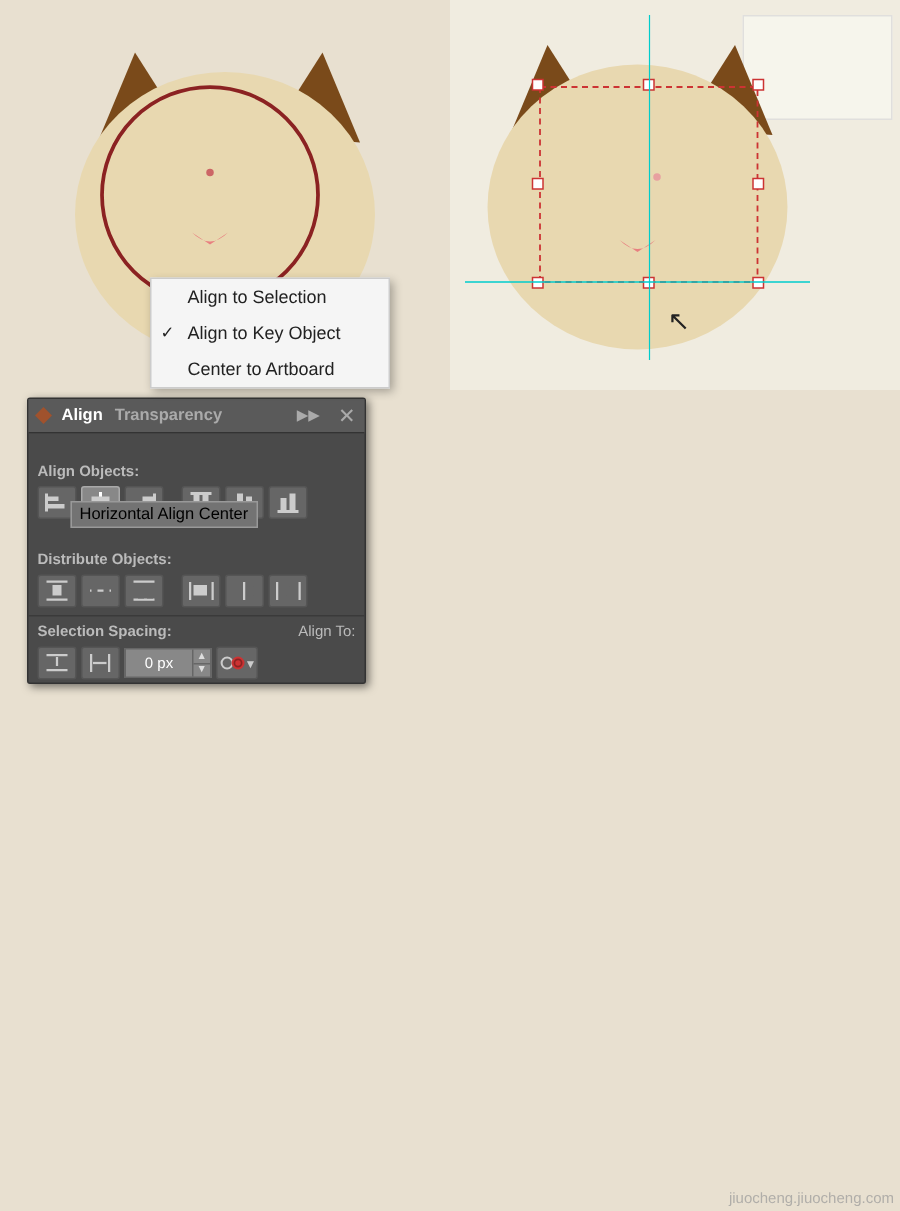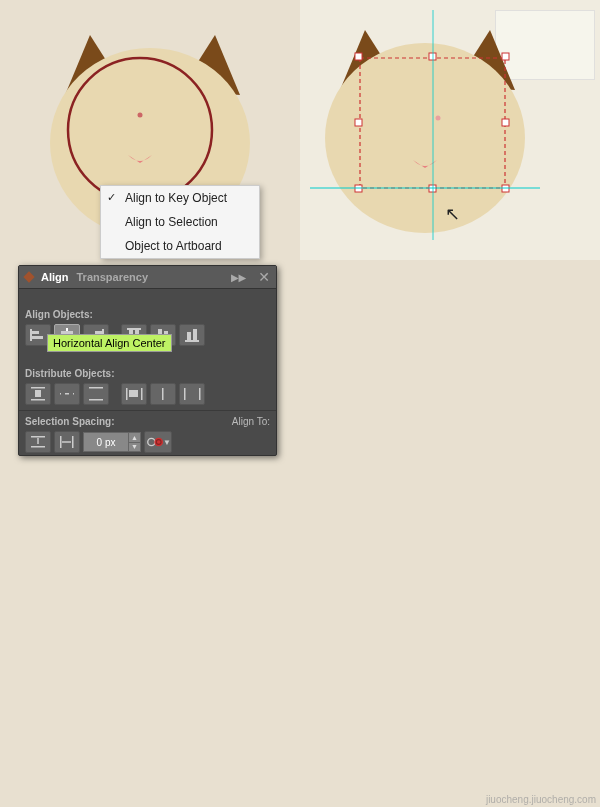--- a/index.html
+++ b/index.html
@@ -35,21 +35,21 @@
       justify-content: center;
       background: #f0ece0;
       position: relative;
     }
 
     
     .align-panel {
       position: absolute;
       left: 18px;
       top: 265px;
-      width: 259px;
+      width: 226px;
       background: #4a4a4a;
       border: 1px solid #333;
       border-radius: 2px;
       font-size: 11px;
       color: #ddd;
       z-index: 100;
       box-shadow: 2px 2px 6px rgba(0,0,0,0.5);
     }
     .panel-title-bar {
       background: #5a5a5a;
@@ -100,21 +100,21 @@
       position: relative;
     }
     .panel-btn.active-btn {
       background: #888;
       border: 1px solid #aaa;
     }
     .tooltip-box {
       position: absolute;
       left: 28px;
       top: 68px;
-      background: #bef264;
+      background: #737373;
       border: 1px solid #999;
       padding: 2px 5px;
       font-size: 11px;
       color: #000;
       white-space: nowrap;
       z-index: 200;
     }
     .panel-separator {
       border: none;
       border-top: 1px solid #3a3a3a;
@@ -411,28 +411,28 @@
         <circle cx="7" cy="10" r="4" fill="none" stroke="#ccc" stroke-width="1.5"></circle>
         <circle cx="15" cy="10" r="4" fill="#8b2222" stroke="#cc3333" stroke-width="1.5"></circle>
         <circle cx="15" cy="10" r="2" fill="#cc3333"></circle>
       </svg>
       <span style="font-size:8px; color:#ccc; margin-left:-2px;">▼</span>
     </div>
   </div>
 </div>
 
 <div class="dropdown-menu">
+  <div class="dropdown-item">
+    <span>Align to Selection</span>
+  </div>
   <div class="dropdown-item checked">
     <span>Align to Key Object</span>
   </div>
   <div class="dropdown-item">
-    <span>Align to Selection</span>
-  </div>
-  <div class="dropdown-item">
-    <span>Object to Artboard</span>
+    <span>Center to Artboard</span>
   </div>
 </div>
 
 <div class="bottom-row" style="position:absolute; top:517px; left:0;">
 
   <div class="bottom-left">
     <svg width="250" height="265" viewBox="0 0 250 265">
 
       <polygon points="32,90 58,22 96,82" fill="#7a4a1a"></polygon>
       <polygon points="155,82 192,22 218,90" fill="#7a4a1a"></polygon>

